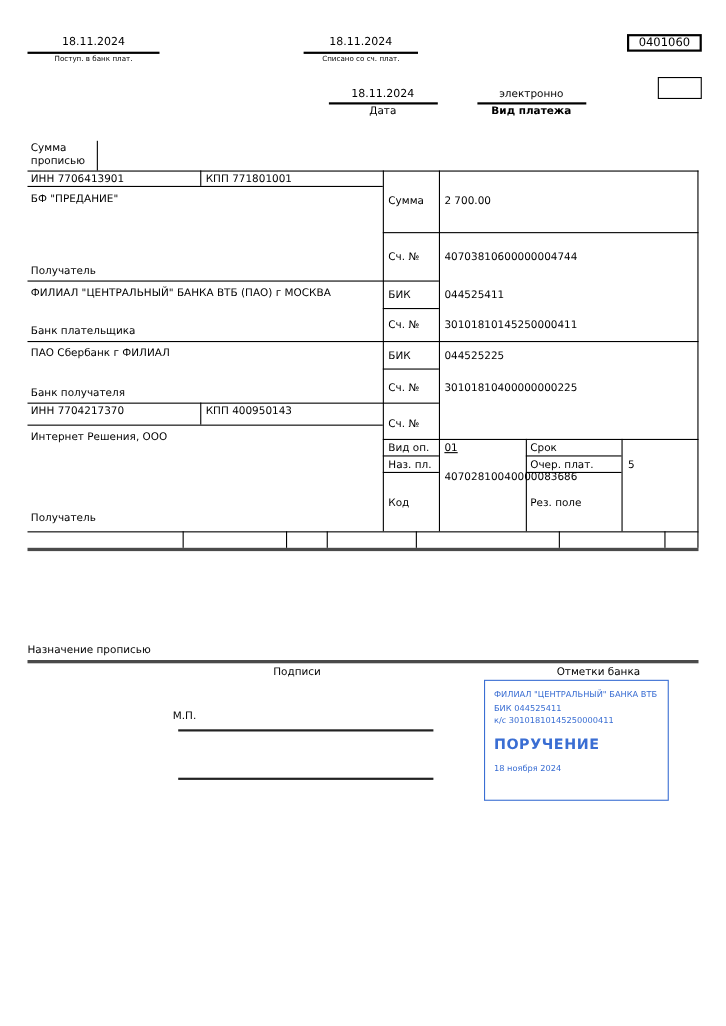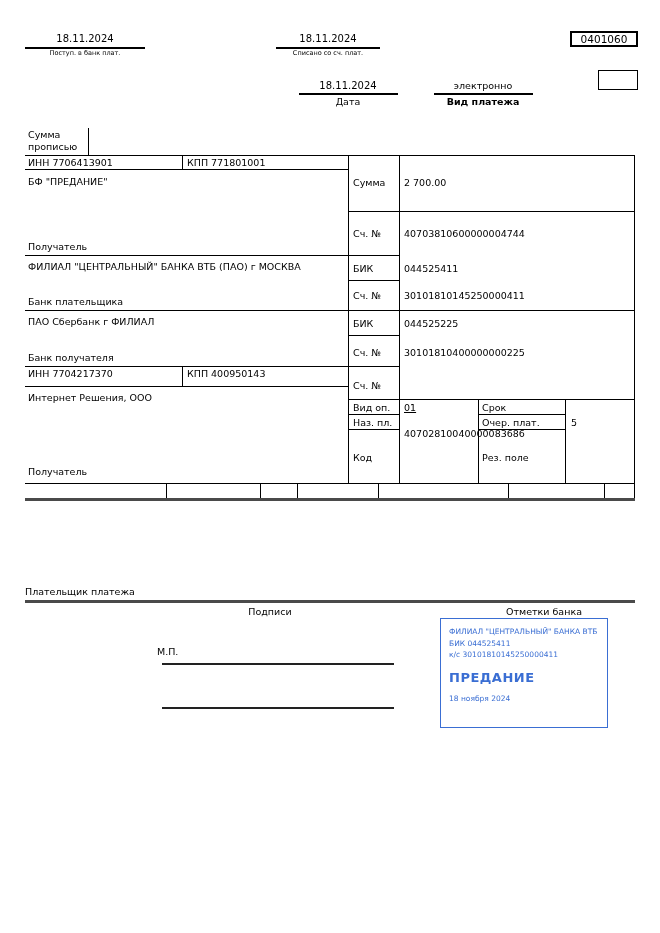--- a/index.html
+++ b/index.html
@@ -135,30 +135,30 @@
   <div class="t" style="left:404px; top:402px;text-decoration:underline;">01</div>
   <div class="t" style="left:482px; top:402px;">Срок</div>
 
   <div class="t" style="left:353px; top:417px;">Наз. пл.</div>
   <div class="t" style="left:482px; top:417px;">Очер. плат.</div>
   <div class="t" style="left:571px; top:417px;">5</div>
 
   <div class="t" style="left:353px; top:452px;">Код</div>
   <div class="t" style="left:482px; top:452px;">Рез. поле</div>
 
-  <div class="t" style="left:25px; top:586px;">Плательщик платежа</div>
+  <div class="t" style="left:25px; top:586px;">Назначение прописью</div>
   <div class="thick" style="left:25px; top:600px; width:610px;"></div>
 
   <div class="t c" style="left:270px; top:606px;">Подписи</div>
   <div class="t c" style="left:544px; top:606px;">Отметки банка</div>
   <div class="t" style="left:157px; top:646px;">М.П.</div>
   <div class="h h15" style="left:162px; top:663px; width:232px; background:#222;"></div>
   <div class="h h15" style="left:162px; top:707px; width:232px; background:#222;"></div>
 
   <div class="stamp">
     <div class="line">ФИЛИАЛ "ЦЕНТРАЛЬНЫЙ" БАНКА ВТБ</div>
     <div class="line">БИК 044525411</div>
     <div class="line">к/с 30101810145250000411</div>
-    <div class="status">ПРЕДАНИЕ</div>
+    <div class="status">ПОРУЧЕНИЕ</div>
     <div class="sdate">18 ноября 2024</div>
   </div>
 
 </div>
 
 </body></html>

